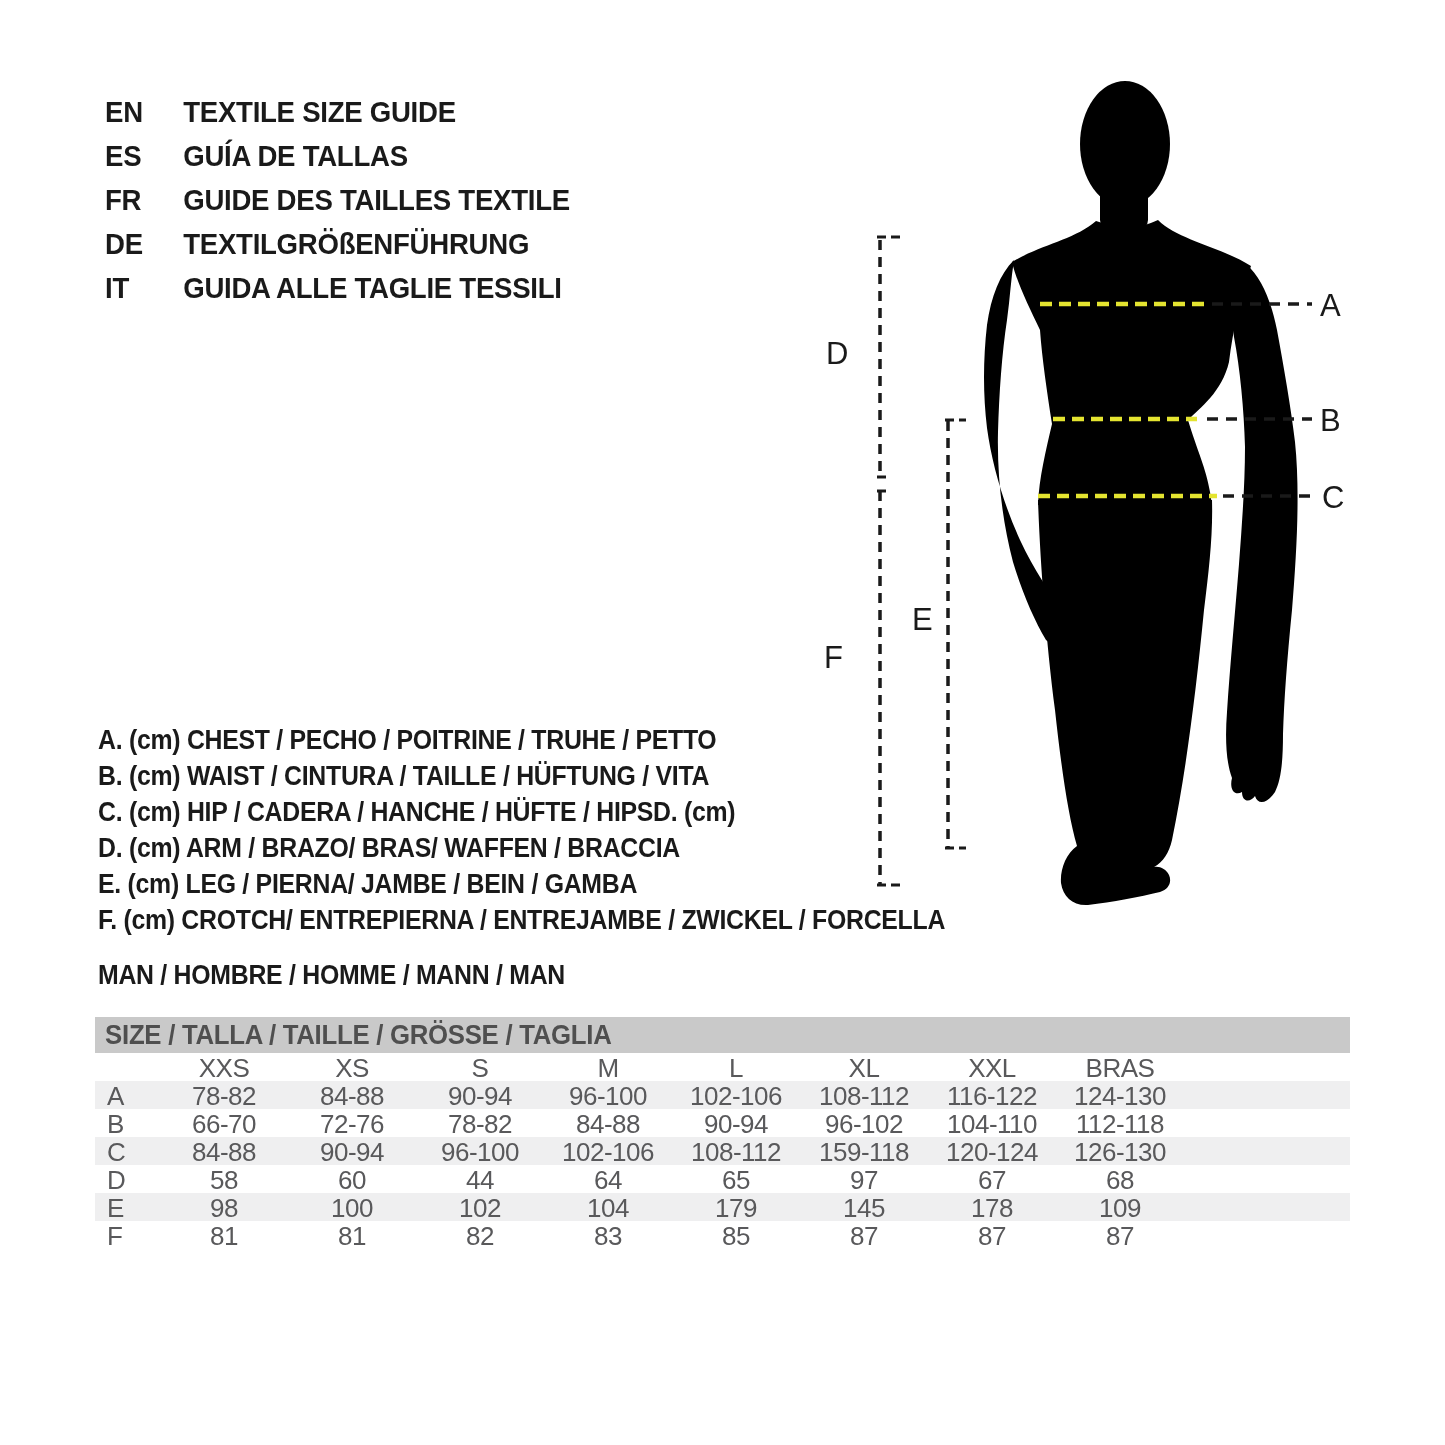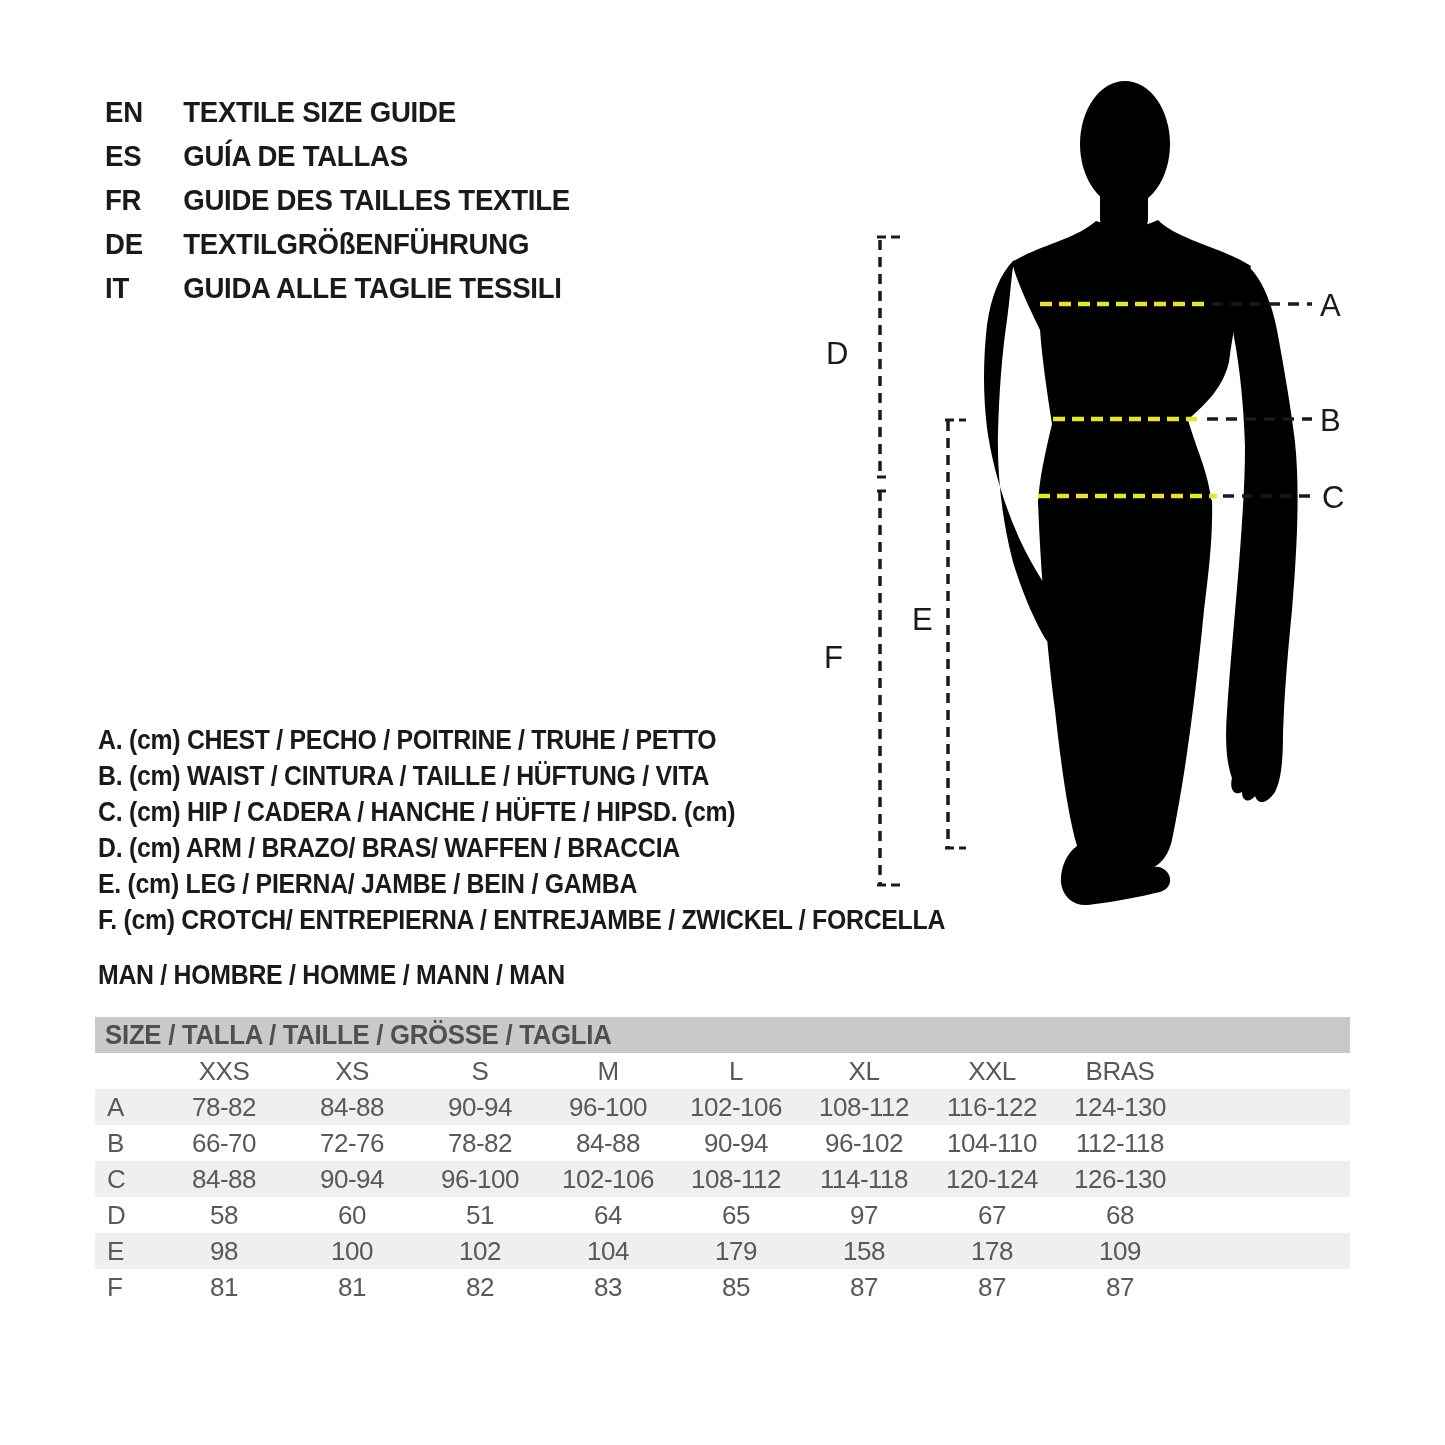--- a/index.html
+++ b/index.html
@@ -28,21 +28,21 @@
   .legend-block{position:absolute;left:98px;top:722px;font-size:27px;line-height:36px;font-weight:700;letter-spacing:-0.3px;}
   .legend-item{white-space:nowrap;}
 
   
   .category-line{position:absolute;left:98px;top:960px;font-size:27px;font-weight:700;letter-spacing:-0.3px;white-space:nowrap;}
 
   
   .size-table{position:absolute;left:95px;top:1017px;width:1255px;font-size:26px;color:#59595b;}
   .table-header-bar{height:36px;background:#c9c9c9;color:#4f4f4f;font-size:28px;line-height:36px;font-weight:700;letter-spacing:-0.3px;white-space:nowrap;}
   .table-header-bar .bar-text{display:inline-block;padding-left:11px;transform:scaleX(0.92);transform-origin:0 0;}
-  .t-row{display:grid;grid-template-columns:65px repeat(8,128px) 1fr;height:36px;align-items:center;}
+  .t-row{display:grid;grid-template-columns:65px repeat(8,128px) 1fr;height:28px;align-items:center;}
   .t-row.stripe{background:#efeff0;}
   .t-cell{text-align:center;letter-spacing:-0.5px;}
   .t-cell.rlabel{text-align:left;padding-left:12px;}
 </style>
 </head>
 <body>
 
 <div class="lang-block scale-x">
   <div class="lang-row">
     <span class="lang-code">EN</span>
@@ -158,47 +158,47 @@
     <div class="t-cell"></div>
   </div>
 
   <div class="t-row stripe">
     <div class="t-cell rlabel">C</div>
     <div class="t-cell">84-88</div>
     <div class="t-cell">90-94</div>
     <div class="t-cell">96-100</div>
     <div class="t-cell">102-106</div>
     <div class="t-cell">108-112</div>
-    <div class="t-cell">114-118</div>
+    <div class="t-cell">159-118</div>
     <div class="t-cell">120-124</div>
     <div class="t-cell">126-130</div>
     <div class="t-cell"></div>
   </div>
 
   <div class="t-row">
     <div class="t-cell rlabel">D</div>
     <div class="t-cell">58</div>
     <div class="t-cell">60</div>
-    <div class="t-cell">51</div>
+    <div class="t-cell">44</div>
     <div class="t-cell">64</div>
     <div class="t-cell">65</div>
     <div class="t-cell">97</div>
     <div class="t-cell">67</div>
     <div class="t-cell">68</div>
     <div class="t-cell"></div>
   </div>
 
   <div class="t-row stripe">
     <div class="t-cell rlabel">E</div>
     <div class="t-cell">98</div>
     <div class="t-cell">100</div>
     <div class="t-cell">102</div>
     <div class="t-cell">104</div>
     <div class="t-cell">179</div>
-    <div class="t-cell">158</div>
+    <div class="t-cell">145</div>
     <div class="t-cell">178</div>
     <div class="t-cell">109</div>
     <div class="t-cell"></div>
   </div>
 
   <div class="t-row">
     <div class="t-cell rlabel">F</div>
     <div class="t-cell">81</div>
     <div class="t-cell">81</div>
     <div class="t-cell">82</div>

